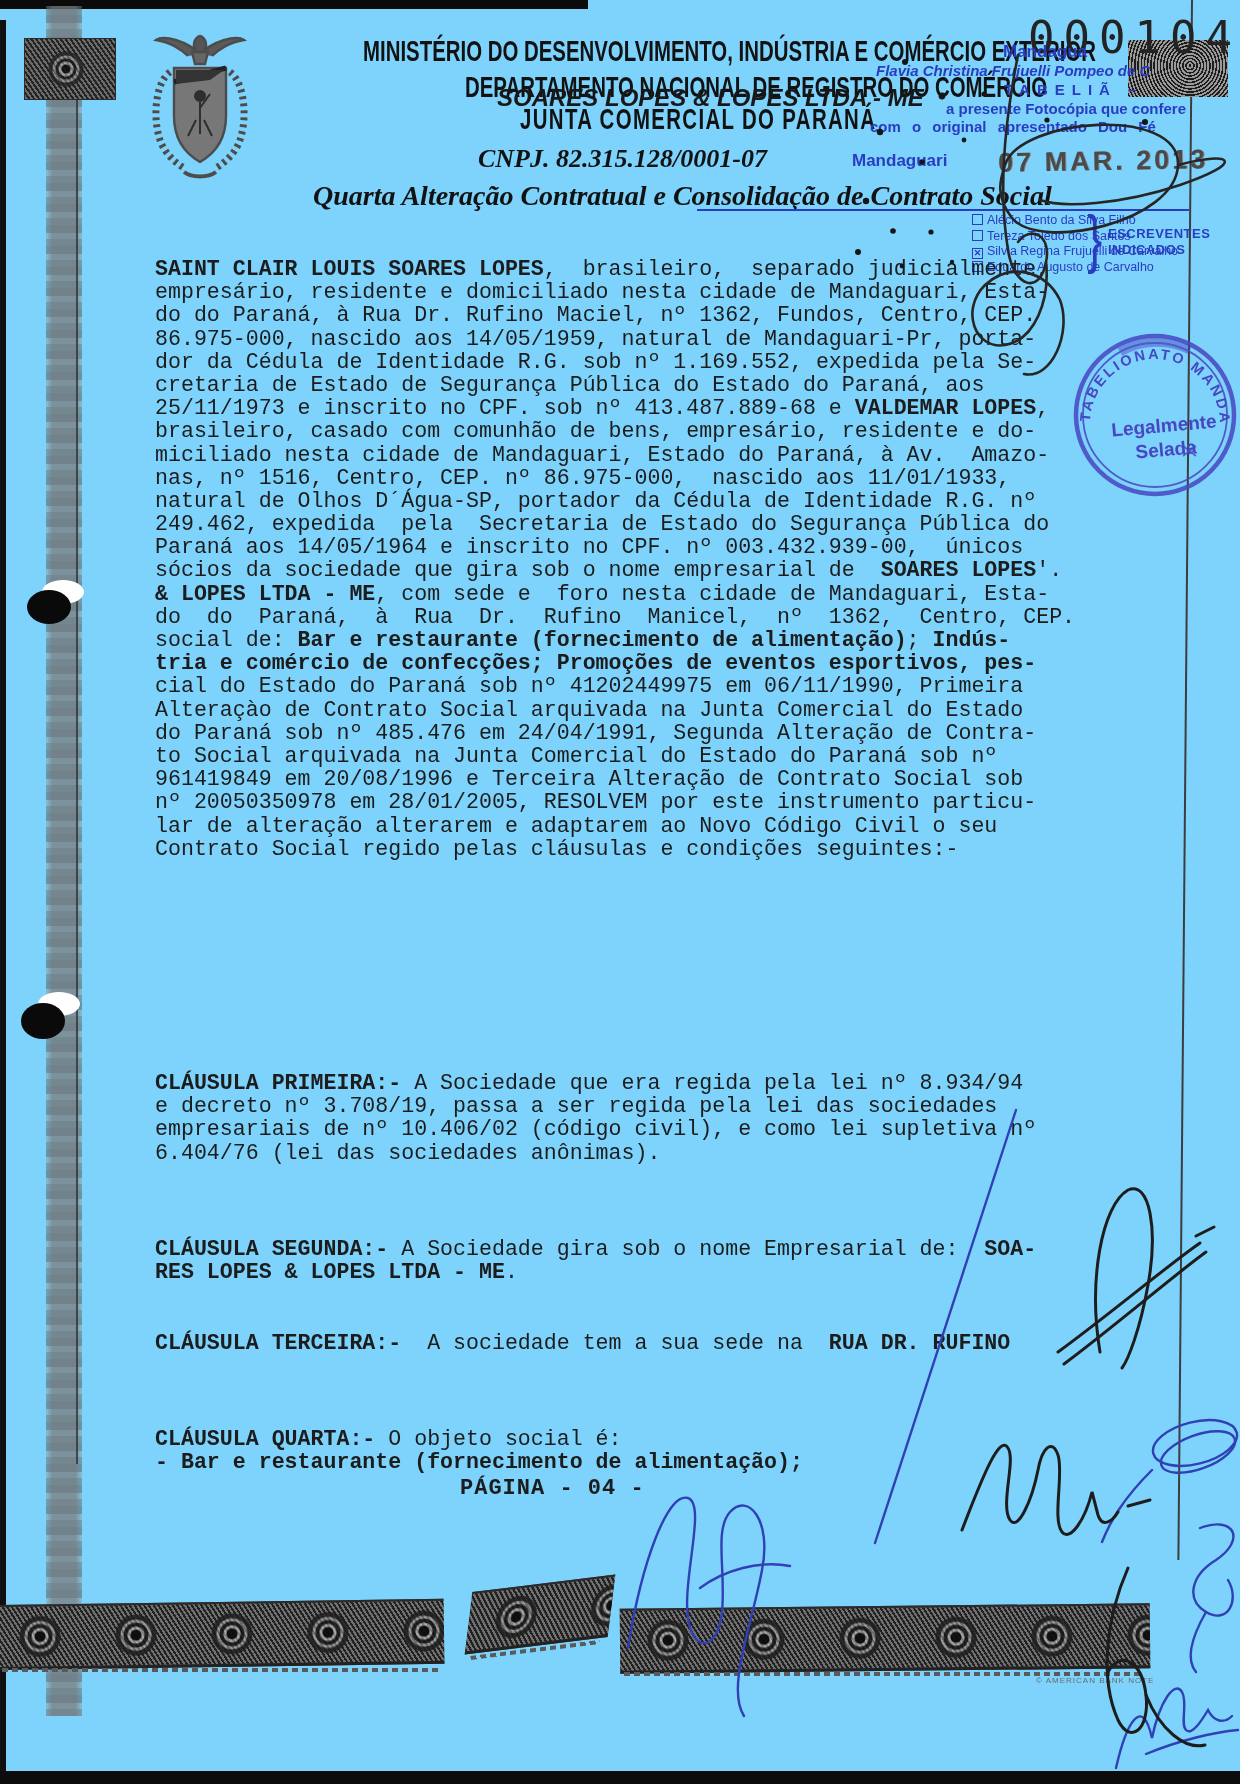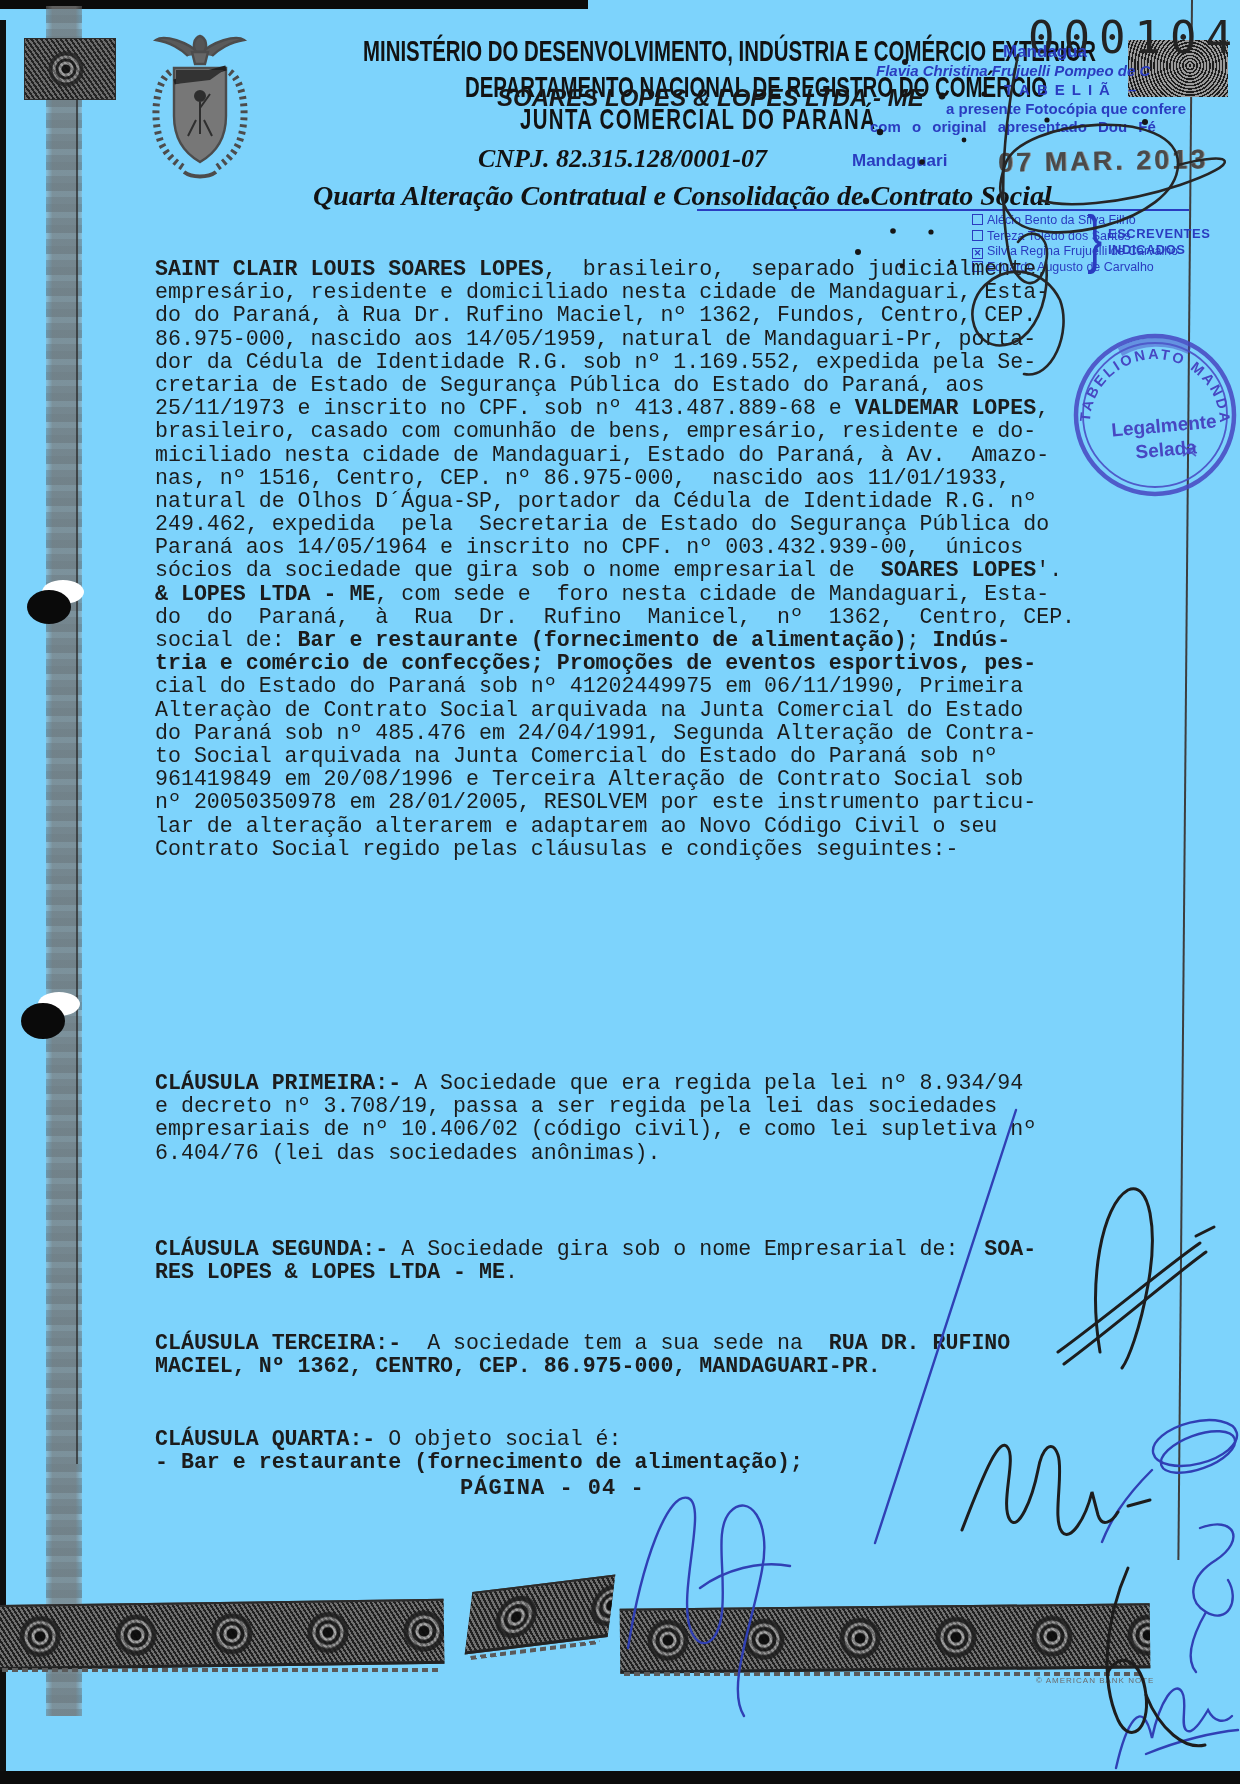--- a/index.html
+++ b/index.html
@@ -169,21 +169,20 @@
       <div class="bl"><span>e decreto nº 3.708/19, passa a ser regida pela lei das sociedades</span></div>
       <div class="bl"><span>empresariais de nº 10.406/02 (código civil), e como lei supletiva nº</span></div>
       <div class="bl"><span>6.404/76 (lei das sociedades anônimas).</span></div>
     </div>
   <div class="para p3">
       <div class="bl"><span class="b">CLÁUSULA SEGUNDA:-</span><span> A Sociedade gira sob o nome Empresarial de:  </span><span class="b">SOA-</span></div>
       <div class="bl"><span class="b">RES LOPES &amp; LOPES LTDA - ME</span><span>.</span></div>
     </div>
   <div class="para p4">
       <div class="bl"><span class="b">CLÁUSULA TERCEIRA:-</span><span>  A sociedade tem a sua sede na  </span><span class="b">RUA DR. RUFINO</span></div>
-      <div class="bl"><span class="b">MACIEL, Nº 1362, CENTRO, CEP. 86.975-000, MANDAGUARI-PR.</span></div>
     </div>
   <div class="para p5">
       <div class="bl"><span class="b">CLÁUSULA QUARTA:-</span><span> O objeto social é:</span></div>
       <div class="bl"><span class="b">- Bar e restaurante (fornecimento de alimentação);</span></div>
     </div>
 
   <div class="abs footer">PÁGINA - 04 -</div>
 
   <svg class="abs" style="left:1070px;top:328px;" width="170" height="174" viewBox="0 0 170 174">
     <g stroke="#4747c2" fill="none" opacity=".85">

